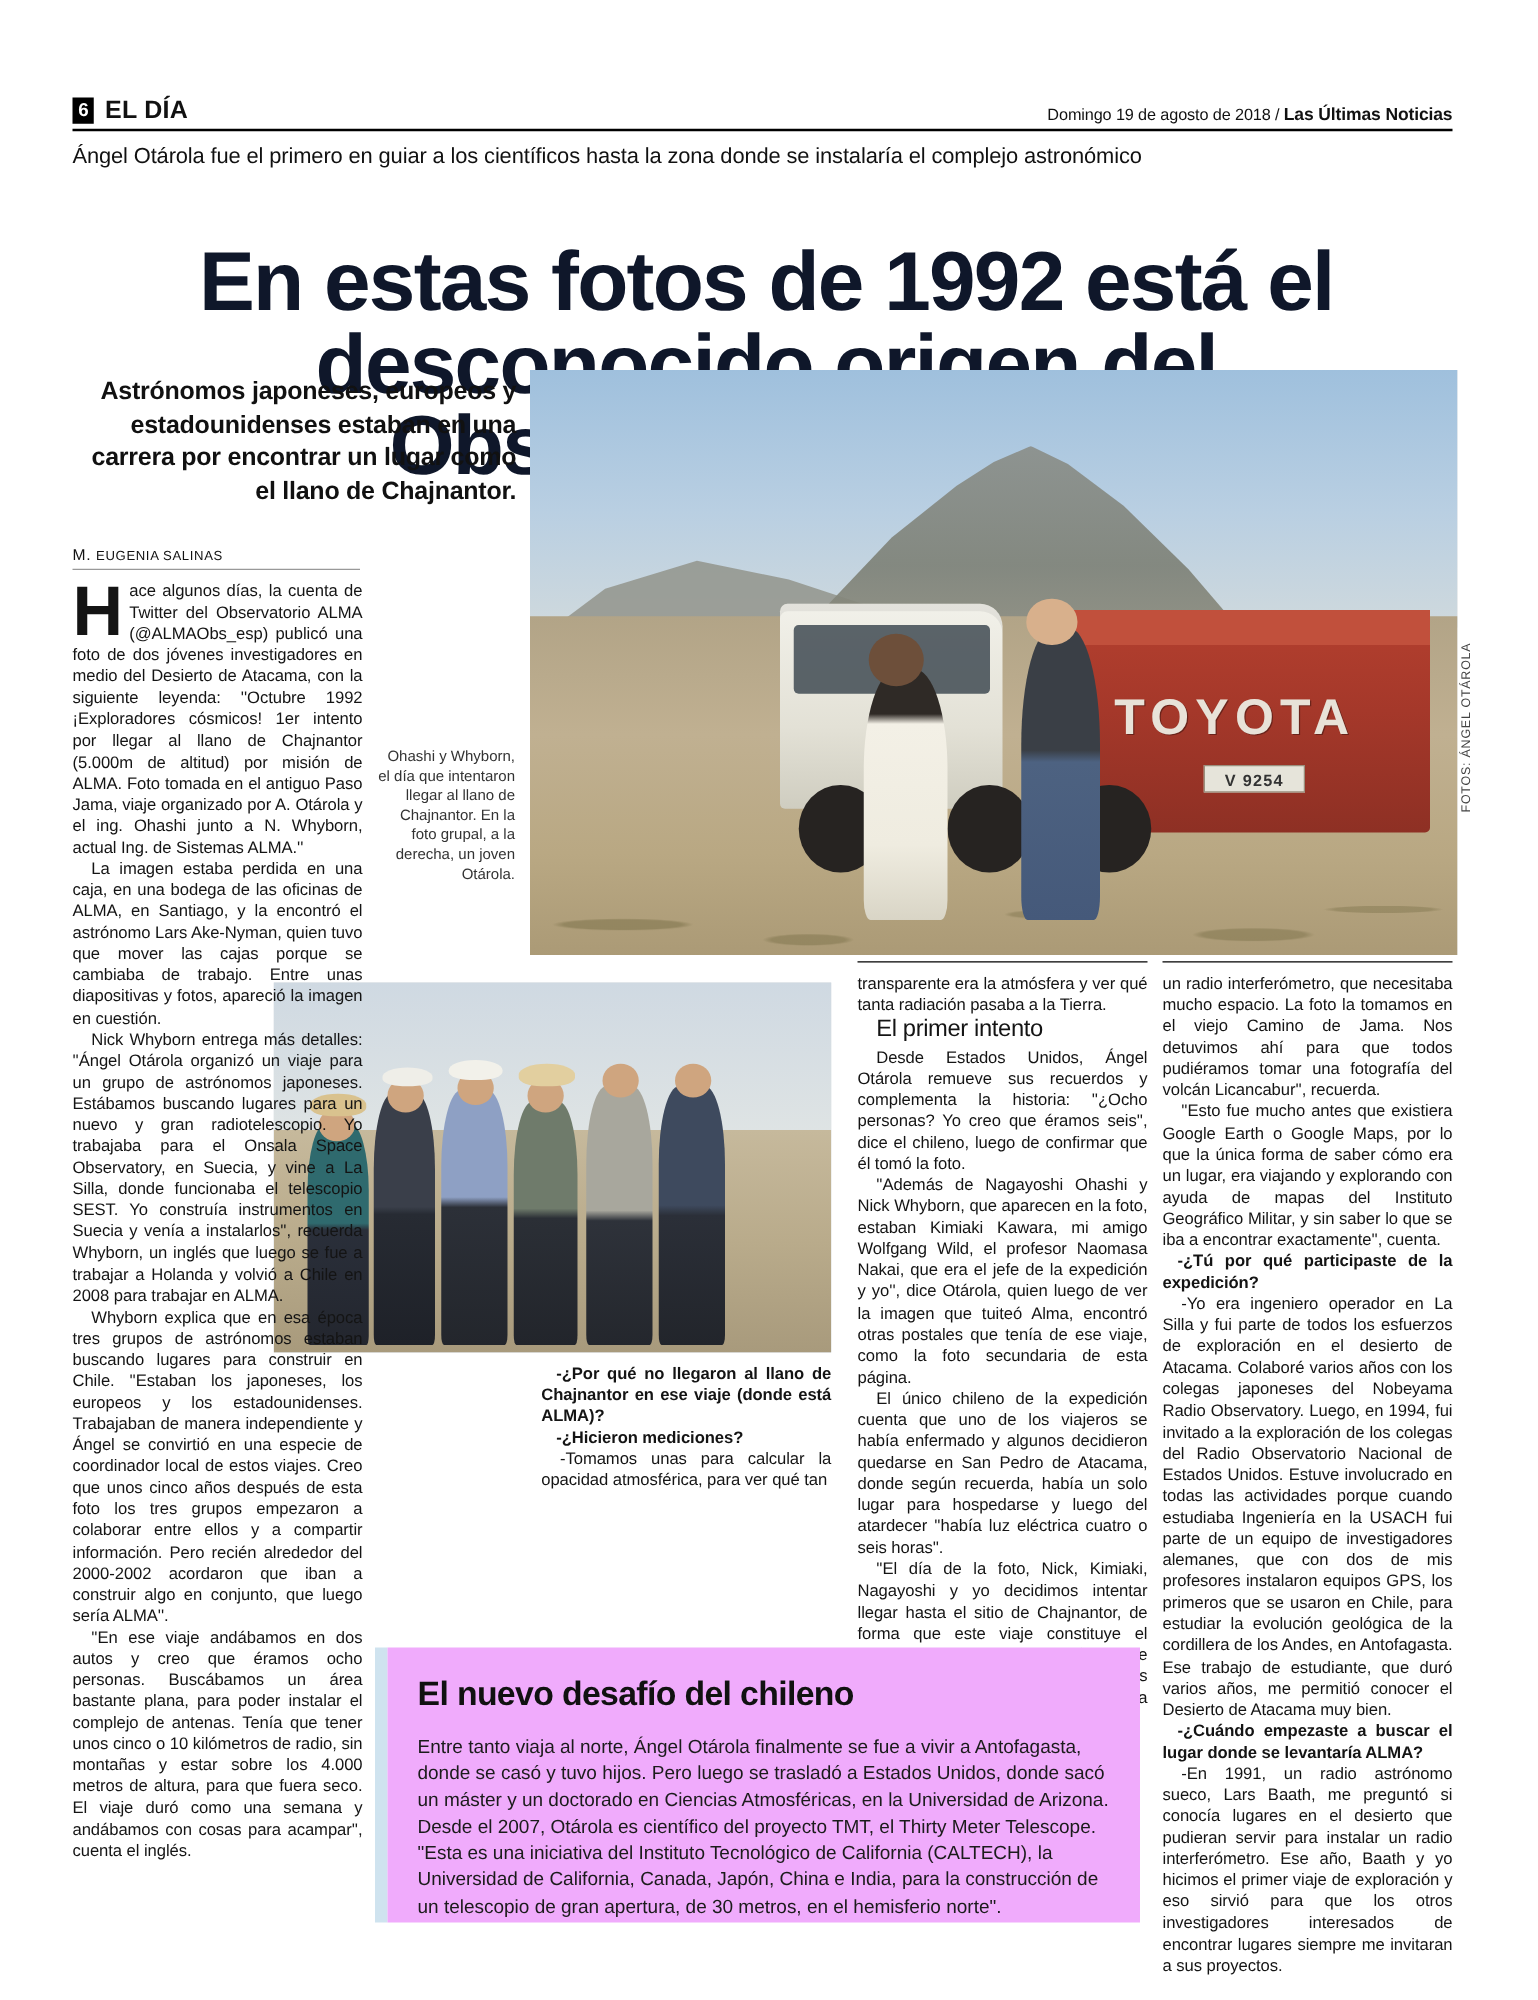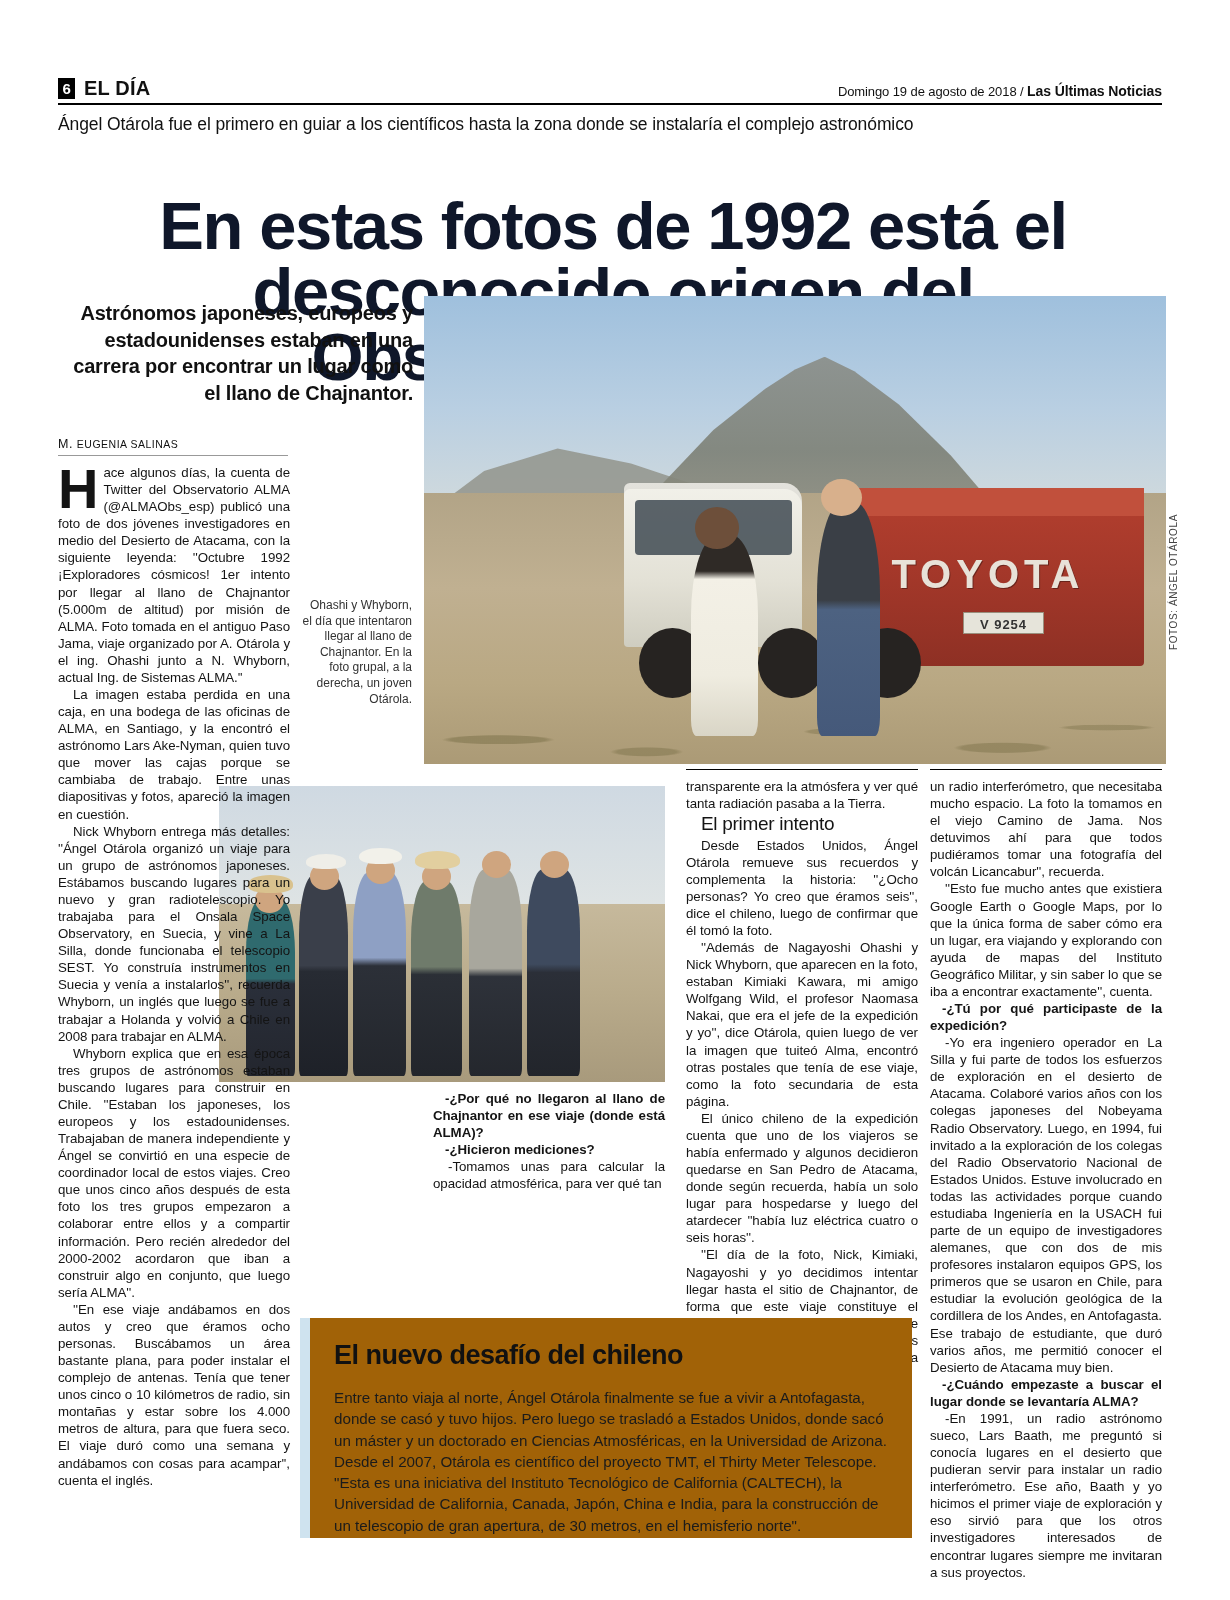--- a/index.html
+++ b/index.html
@@ -207,21 +207,21 @@
     background: linear-gradient(180deg,#c6b99c 0%, #b9ab8b 50%, #a89a7c 100%); }
   .g-person {
     position:absolute; bottom:2%; border-radius: 30% 30% 4% 4%;
   }
   .g-head { position:absolute; border-radius:50%; background:#cfa57f; }
   .g-hat { position:absolute; border-radius:50% 50% 40% 40%; background:#d9c28e; }
 
   
   .blue-box {
     position: absolute; left: 310px; top: 1318px; width: 602px; height: 220px;
-    background: #a16207; padding: 22px 24px 16px 24px;
+    background: #f0abfc; padding: 22px 24px 16px 24px;
   }
   .blue-box h2 {
     margin: 0 0 16px 0; font-size: 27px; font-weight: bold;
     letter-spacing: -0.5px; color: #111;
   }
   .blue-box p {
     margin: 0; font-size: 15.2px; line-height: 1.4; color: #1b1b1b;
   }
   .blue-left-strip {
     position: absolute; left: 300px; top: 1318px; width: 10px; height: 220px;

